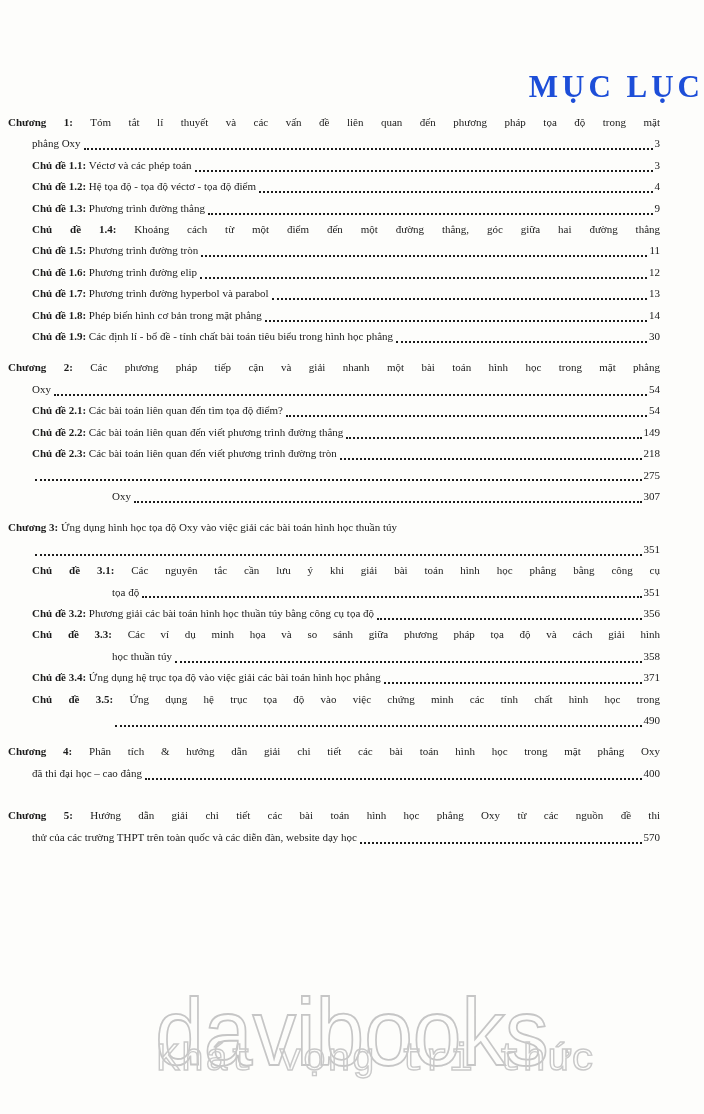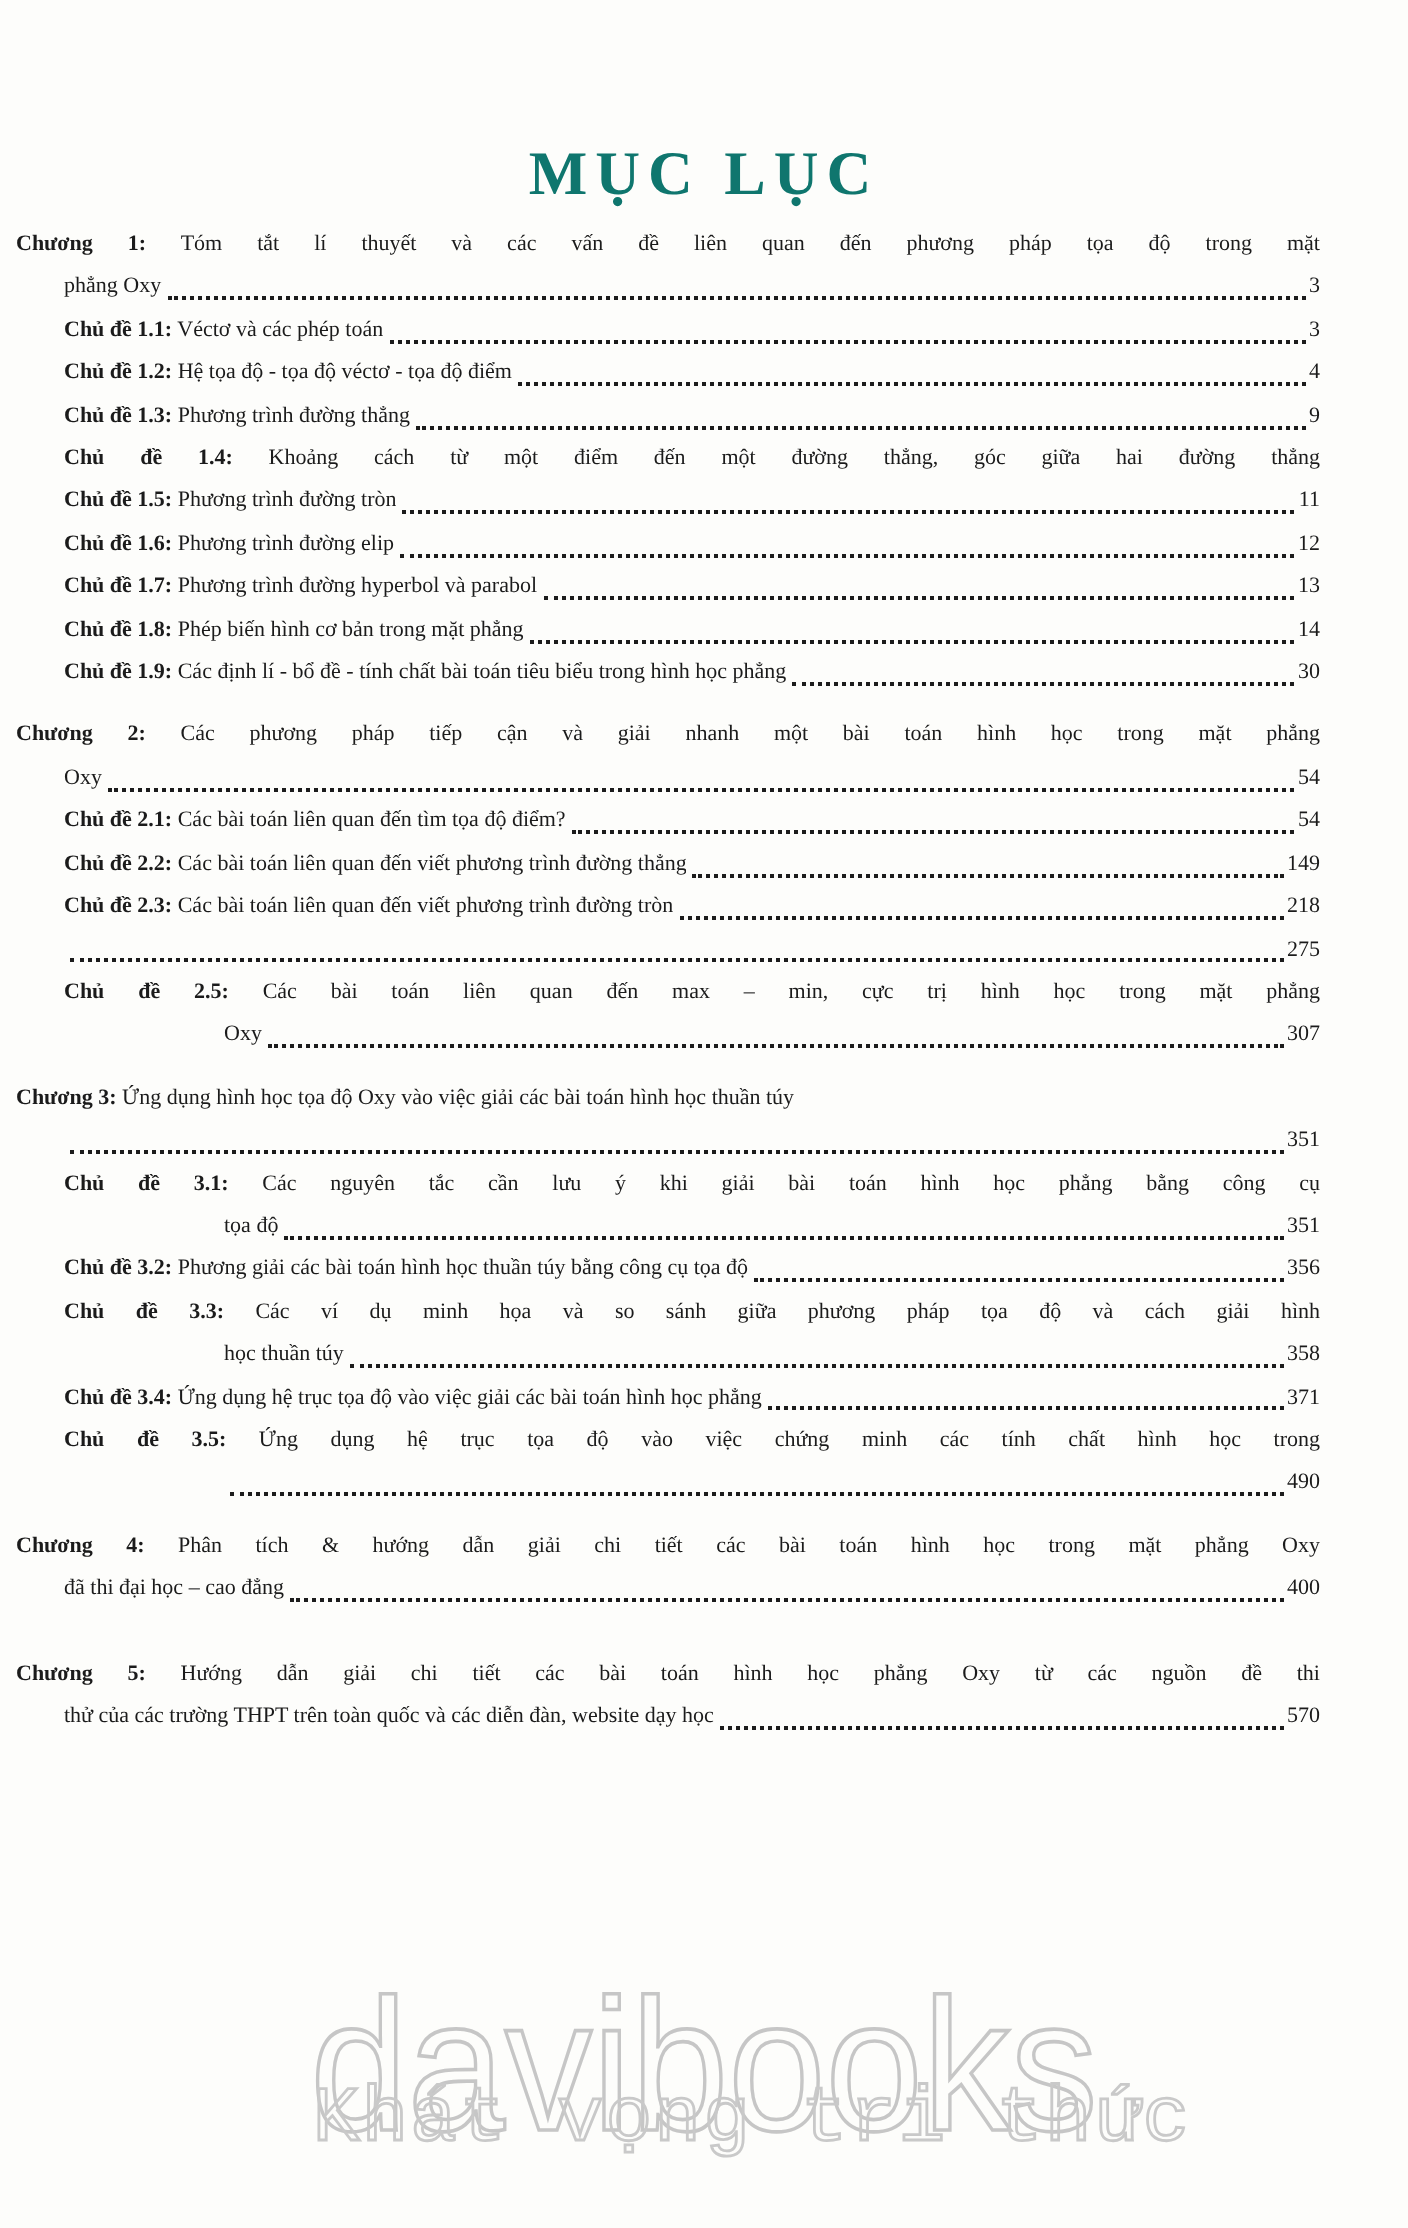--- a/index.html
+++ b/index.html
@@ -8,26 +8,26 @@
     background: #fdfdfb;
     font-family: "Liberation Serif", serif;
     color: #1b1b1b;
     position: relative;
     overflow: hidden;
   }
   .page { position: absolute; inset: 0; }
 
   .title {
     margin-top: 68px;
-    text-align: center;
+    text-align: right;
     font-size: 31px;
     line-height: 38px;
     font-weight: 700;
     letter-spacing: 4px;
-    color: #0f766e;
+    color: #1d4ed8;
   }
 
   .toc {
     margin: 6px 44px 0 8px;
     font-size: 11px;
     line-height: 21.4px;
   }
   .toc-group + .toc-group { margin-top: 10px; }
   .toc-group.extra-gap { margin-top: 21px; }
 
@@ -151,21 +151,20 @@
         </div>
         <div class="toc-line indent-1 leader">
           <span class="lead-text"><span class="b">Chủ đề 2.3:</span> Các bài toán liên quan đến viết phương trình đường tròn</span>
           <span class="dots"></span>
           <span class="page-num">218</span>
         </div>
         <div class="toc-line indent-1 leader">
           <span class="dots"></span>
           <span class="page-num">275</span>
         </div>
-        <div class="toc-line indent-1 justify"><span class="lead-text"><span class="b">Chủ đề 2.5:</span> Các bài toán liên quan đến max – min, cực trị hình học trong mặt phẳng</span></div>
         <div class="toc-line indent-2 leader">
           <span class="lead-text">Oxy</span>
           <span class="dots"></span>
           <span class="page-num">307</span>
         </div>
       </div>
       <div class="toc-group">
         <div class="toc-line indent-0"><span class="lead-text"><span class="b">Chương 3:</span> Ứng dụng hình học tọa độ Oxy vào việc giải các bài toán hình học thuần túy</span></div>
         <div class="toc-line indent-1 leader">
           <span class="lead-text"></span>

